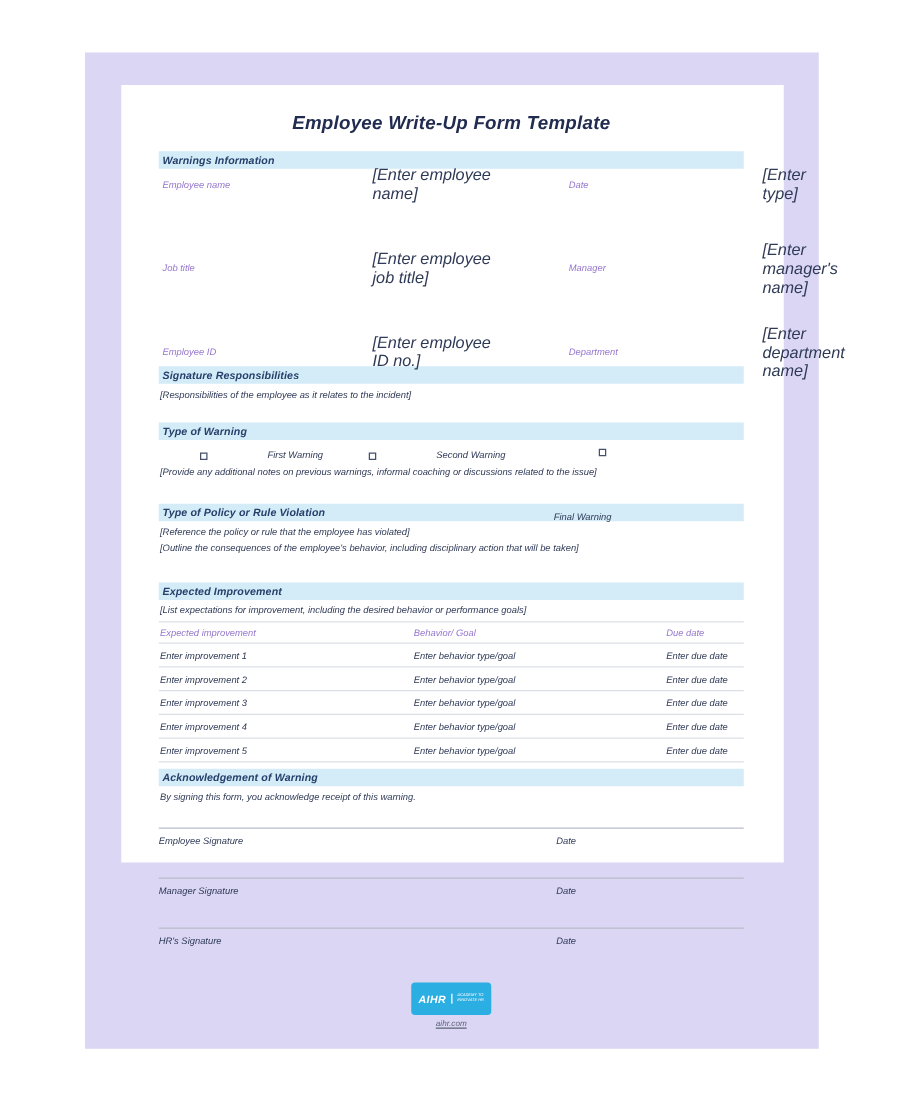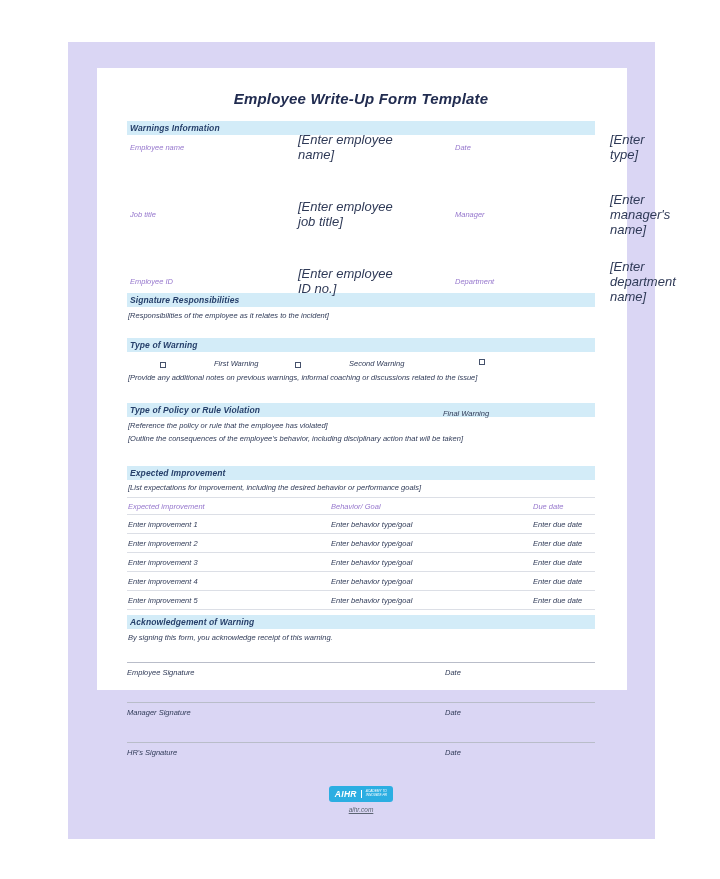--- a/index.html
+++ b/index.html
@@ -15,21 +15,21 @@
   .ph { margin-top:4px; font-size:7.5px; color:#2f3a57; padding-left:1px; }
   .cbrow { position:relative; height:10px; margin-top:7px; }
   .cb { position:absolute; top:0; font-size:7.5px; color:#2f3a57; display:flex; align-items:flex-end;gap:44px; }
   .cb .box { display:inline-block; width:6px; height:6px; border:1px solid #45516b; margin-right:4px; }
   .tbl { margin-top:5px; }
   .trow { display:grid; grid-template-columns:203px 202px 1fr; align-items:center; font-size:7.5px; color:#2f3a57; height:19px; border-bottom:1px solid #dcdfe6; padding-left:1px; }
   .thead { height:18px; color:#9677cd; border-top:1px solid #dcdfe6; }
   .sig { position:relative; border-top:1px solid #b9bdc9; padding-top:5px; height:40px; font-size:7.5px; color:#2f3a57; }
   .sig .date { position:absolute; left:318px; top:5px; }
   .footer { text-align:center; }
-  .logo { display:inline-flex; align-items:center; background:#2baee2; border-radius:3px; padding:3px 6px; height:16px; margin-top:12px; }
+  .logo { display:inline-flex; align-items:center; background:#2baee2; border-radius:3px; padding:13px 6px; height:16px; margin-top:12px; }
   .logo .brand { color:#ffffff; font-weight:bold; font-size:8.5px; letter-spacing:.3px; }
   .logo .tag { margin-left:4px; padding-left:4px; border-left:1px solid #ffffff; color:#ffffff; font-size:3.2px; line-height:3.6px; text-align:left; }
   .sitelink { display:block; margin-top:4px; font-size:6.5px; color:#5b6472; text-decoration:underline; }
 </style>
 </head>
 <body>
 
 <div class="frame"></div>
 <div class="page">
   <div class="content">

